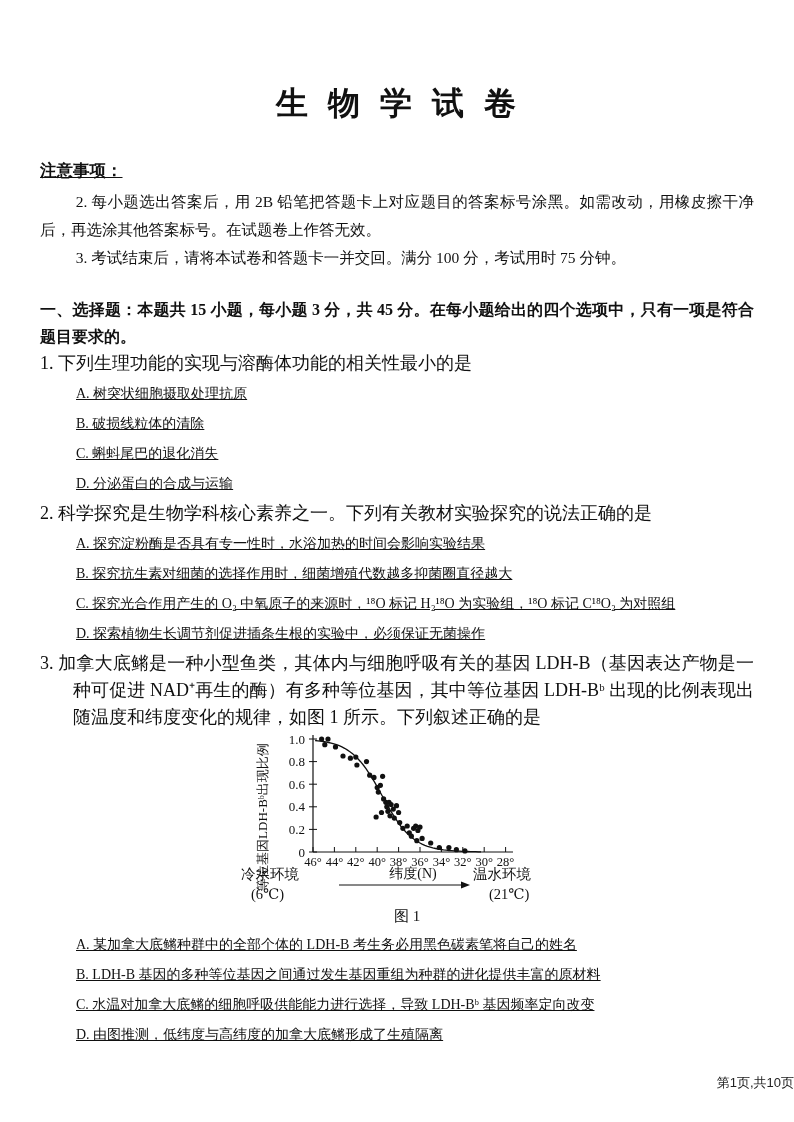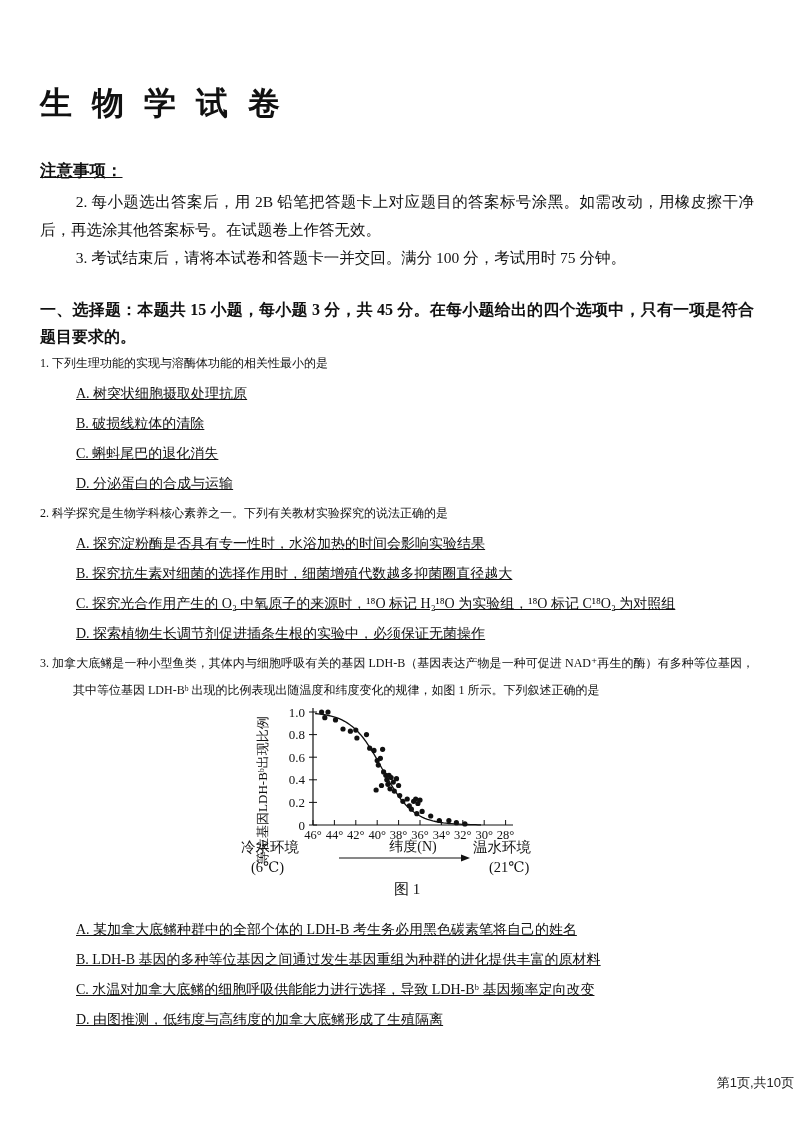--- a/index.html
+++ b/index.html
@@ -5,46 +5,46 @@
   html, body { margin:0; padding:0; }
   body {
     width:794px; height:1122px; position:relative;
     background:#ffffff; color:#111;
     font-family:"Liberation Serif","DejaVu Serif",serif;
     overflow:hidden;
   }
   .content { padding:0 40px; }
   .doc-title {
     margin:0; padding-top:82px;
-    font-size:32px; font-weight:700;
+    text-align:center; font-size:32px; font-weight:700;
     letter-spacing:2px; word-spacing:8px;
   }
   .notes-heading {
     margin:34px 0 6px 0;
     font-family:"Liberation Sans","DejaVu Sans",sans-serif;
     font-size:16.5px; font-weight:700;text-decoration:underline;
   }
   .note-item {
     margin:0; font-size:15.5px; line-height:28px;
     text-align:justify; text-indent:2.3em;
   }
   .section-heading {
     margin:24px 0 0 0; font-size:16px; font-weight:700;
     line-height:27px; text-align:justify;
   }
   .question { margin:0; }
   .q-stem {
-    margin:0; font-size:12px; line-height:27px;
-    padding-left:33px; text-indent:-33px; text-align:justify;
+    margin:0; font-size:18px; line-height:27px;
+    padding-left:33px; text-indent:-33px; text-align:justify;font-family:Liberation Serif, serif;
   }
   .q-option {
     margin:3px; font-size:14px; line-height:27px;
     padding-left:33px; text-align:justify;text-decoration:underline;
   }
-  .figure-wrap { width:320px; margin:-2px auto 16px auto; }
+  .figure-wrap { width:320px; margin:-2px auto 4px auto; }
   .figure-wrap svg { display:block; }
   svg text { fill:#111; font-family:"Liberation Serif","DejaVu Serif",serif; }
   .page-footer {
     position:absolute; bottom:30px; left:0; width:100%;
     text-align:right; font-size:13px; color:#222;
     font-family:"Liberation Sans","DejaVu Sans",sans-serif;
   }
 </style>
 </head>
 <body>

